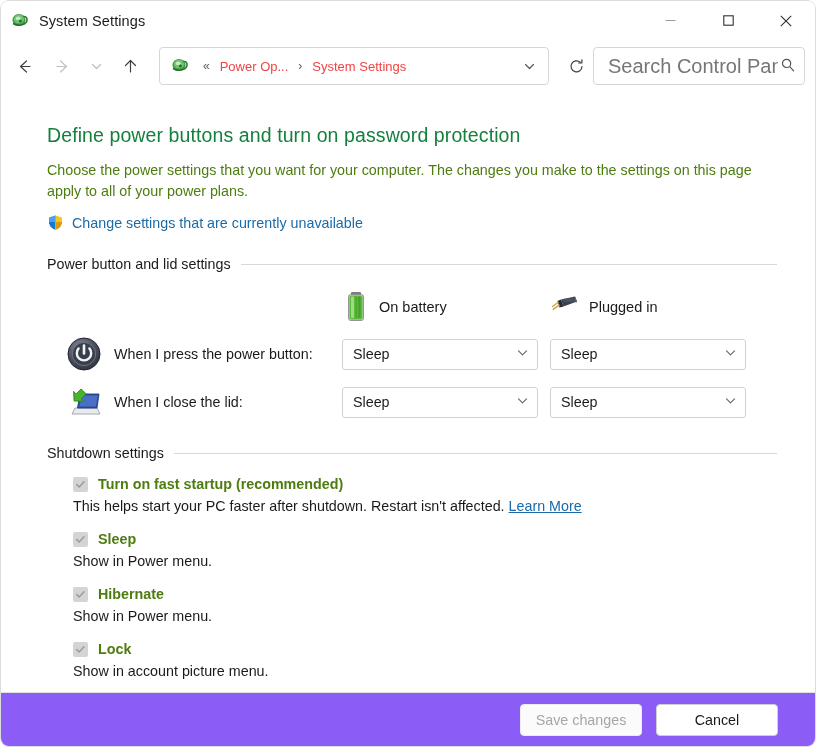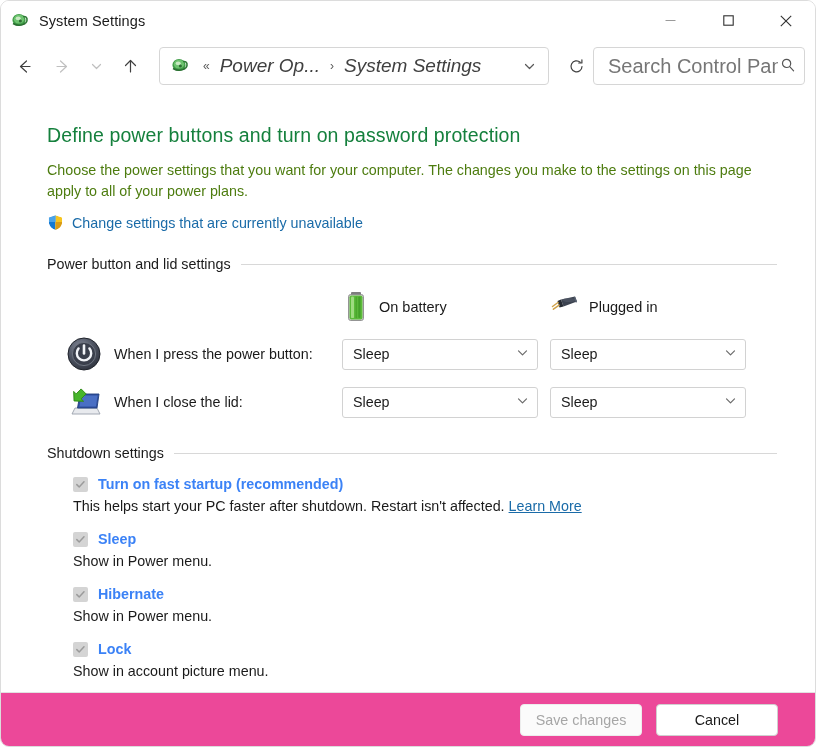--- a/index.html
+++ b/index.html
@@ -113,26 +113,25 @@
     margin-right: 6px;
     position: relative;
   }
   .crumb-chev {
     color: #5a5a5a;
     font-size: 12px;
     padding: 0 7px;
     user-select: none;
   }
   .crumb {
-    font-size: 19px;
-    color: #404040;
+    font-size: 13px;
+    color: #ef4444;
     white-space: nowrap;
     padding: 2px 3px;
     border-radius: 3px;
-    font-style: italic;
   }
   .addr-spacer { flex: 1 1 auto; min-width: 4px; }
   .addr-btn {
     width: 30px; height: 32px;
     display: flex; align-items: center; justify-content: center;
     border-radius: 4px;
   }
   .refresh-btn {
     width: 34px; height: 34px;
     display: flex; align-items: center; justify-content: center;
@@ -287,21 +286,21 @@
     border-radius: 2px;
     background: #d4d4d4;
     display: flex;
     align-items: center;
     justify-content: center;
   }
   .checkrow .texts { display: flex; flex-direction: column; }
   .check-title {
     font-size: 14.3px;
     font-weight: bold;
-    color: #3b82f6;
+    color: #4d7c0f;
     line-height: 18px;
   }
   .check-desc {
     font-size: 14.3px;
     color: #1a1a1a;
     line-height: 20px;
     margin-top: 3px;
     margin-left: -25px;
   }
   .learn-more {
@@ -320,21 +319,21 @@
   }
   .footer {
     flex: 0 0 53px;
     height: 53px;
     display: flex;
     align-items: center;
     justify-content: flex-end;
     padding-right: 37px;
     gap: 14px;
     position: relative;
-    background: #ec4899;
+    background: #8b5cf6;
   }
   .btn {
     height: 32px;
     min-width: 122px;
     padding: 0 14px;
     border-radius: 4px;
     font-family: "Liberation Sans", sans-serif;
     font-size: 14.3px;
     display: flex;
     align-items: center;

